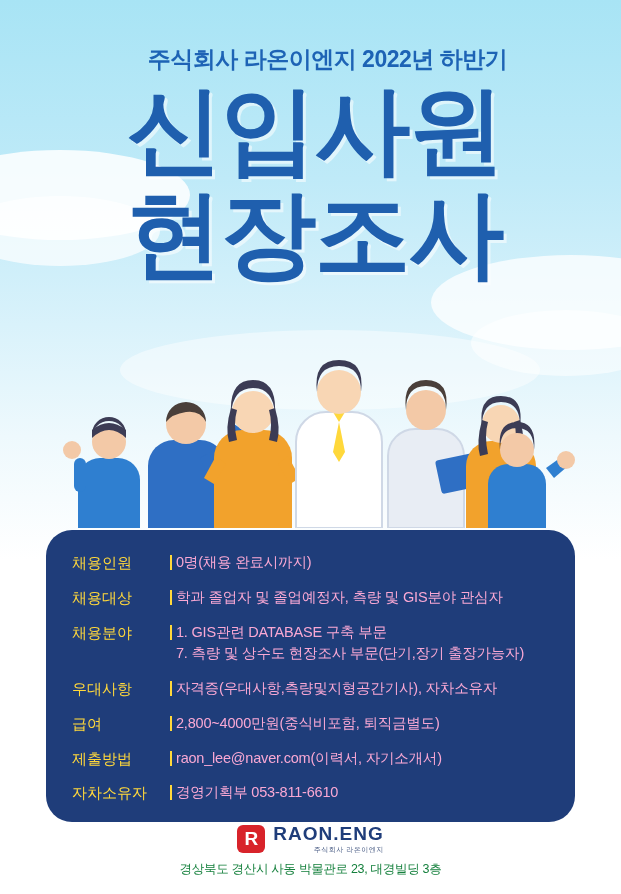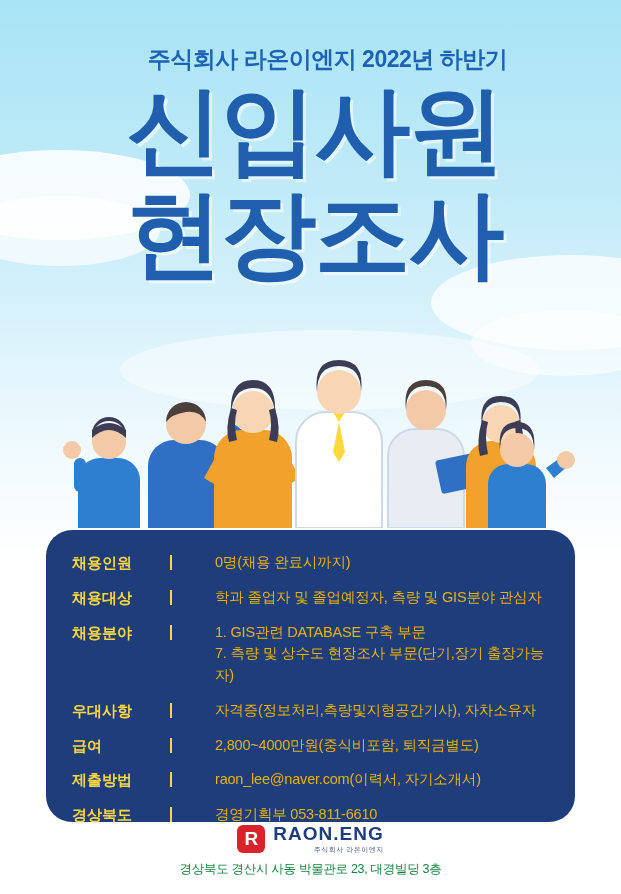--- a/index.html
+++ b/index.html
@@ -83,40 +83,39 @@
     display: flex;
     align-items: flex-start;
     margin-bottom: 13px;
   }
   .row:last-child { margin-bottom: 0; }
   .row .label {
     width: 104px;
     flex: 0 0 104px;
     color: #ffd83b;
     font-size: 15px;
-    font-weight: bold;
+    font-weight: normal;
     text-align: justify;
     text-align-last: justify;
     position: relative;
     padding-right: 12px;
     line-height: 1.45;
   }
   .row .label::after {
     content: "";
     position: absolute;
     right: 4px; top: 3px;
     width: 2px; height: 15px;
     background: #ffd83b;
   }
   .row .value {
-    color: #eab308;
+    color: #f9a8d4;
     font-size: 14.5px;
     line-height: 1.5;
     letter-spacing: -0.2px;
-    margin-left: 39px;
   }
   .row .value .line2 { display: block; }
 
   
   .footer {
     position: absolute;
     left: 0; right: 0;
     bottom: 16px;
     text-align: center;
   }
@@ -256,35 +255,35 @@
     <div class="row">
       <div class="label">채용분야</div>
       <div class="value">
         <span>1. GIS관련 DATABASE 구축 부문</span>
         <span class="line2">7. 측량 및 상수도 현장조사 부문(단기,장기 출장가능자)</span>
       </div>
     </div>
 
     <div class="row">
       <div class="label">우대사항</div>
-      <div class="value">자격증(정보처리,측량및지형공간기사), 자차소유자</div>
+      <div class="value">자격증(우대사항,측량및지형공간기사), 자차소유자</div>
     </div>
 
     <div class="row">
       <div class="label">급여</div>
       <div class="value">2,800~4000만원(중식비포함, 퇴직금별도)</div>
     </div>
 
     <div class="row">
       <div class="label">제출방법</div>
       <div class="value">raon_lee@naver.com(이력서, 자기소개서)</div>
     </div>
 
     <div class="row">
-      <div class="label">경상북도</div>
+      <div class="label">자차소유자</div>
       <div class="value">경영기획부 053-811-6610</div>
     </div>
 
   </div>
 
   <div class="footer">
     <div class="brandrow">
       <div class="logo-mark">R</div>
       <div class="logo-text">
         <div class="ln1">RAON.ENG</div>

